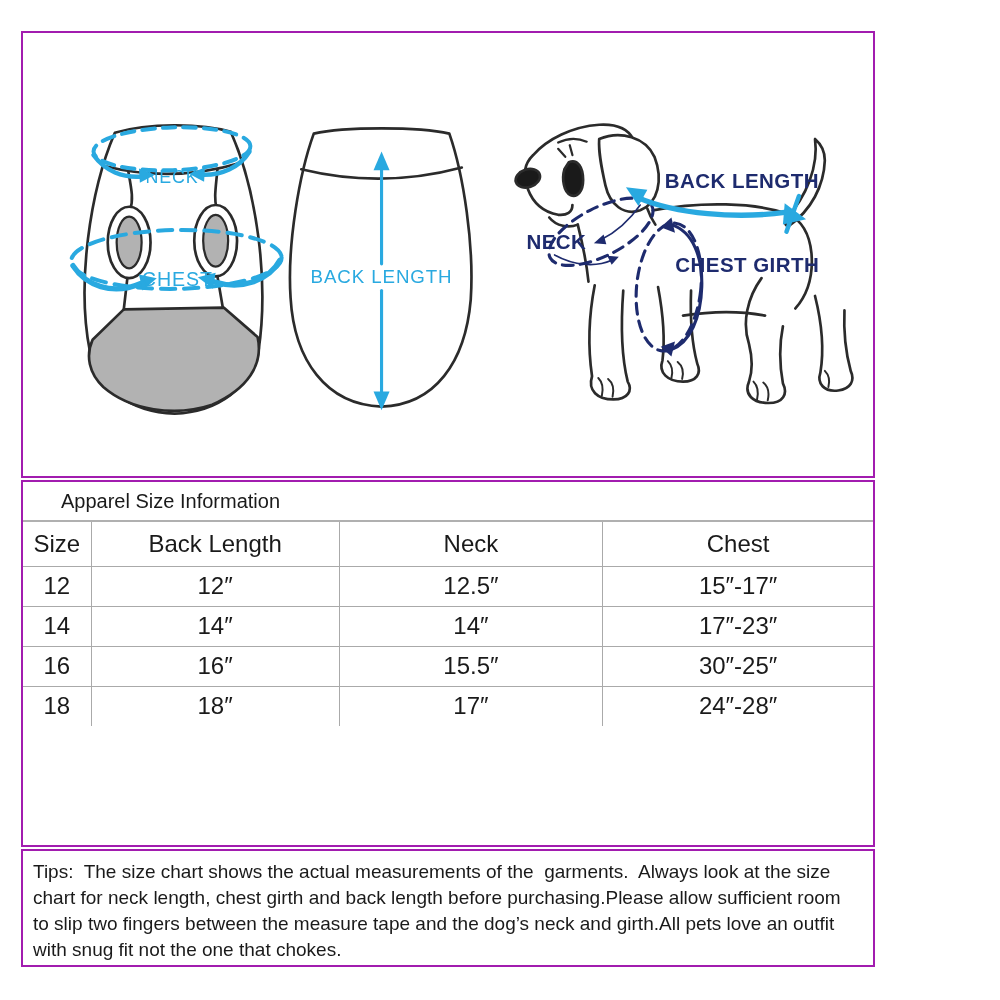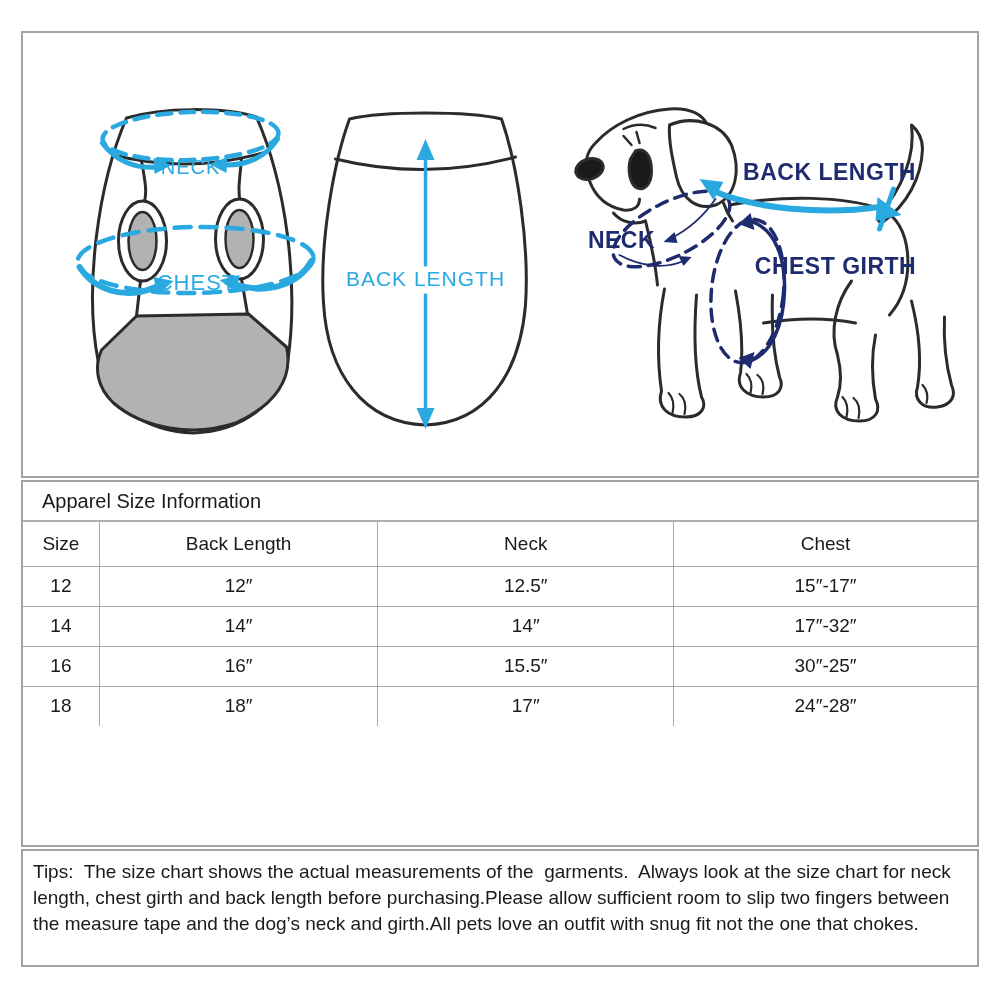--- a/index.html
+++ b/index.html
@@ -1,34 +1,34 @@
 <!DOCTYPE html>
 <html><head>
 <meta charset="utf-8">
 <style>
   * { box-sizing: border-box; margin: 0; padding: 0; }
   html, body { width: 1000px; height: 1000px; background: #ffffff;
     font-family: "Liberation Sans", sans-serif; color: #1a1a1a; }
   .page { position: relative; width: 1000px; height: 1000px; background: #fff; }
 
-  .box { position: absolute; left: 21px; width: 958px; border: 2px solid #a3a3a3; background: #fff; }
+  .box { position: absolute; left: 21px; width: 854px; border: 2px solid #a21caf; background: #fff; }
 
   .diagram-box { top: 31px; height: 447px; }
   .diagram-box svg { display: block; width: 100%; height: 100%; }
 
   .table-box { top: 480px; height: 367px; }
-  .table-title { height: 40px; line-height: 38px; padding-left: 19px; font-size: 20px;
+  .table-title { height: 40px; line-height: 38px; padding-left: 38px; font-size: 20px;
     border-bottom: 2px solid #b0b0b0; }
   table.size-table { width: 100%; border-collapse: collapse; table-layout: fixed; }
   .size-table col.c1 { width: 8%; }
   .size-table col.c2 { width: 29.2%; }
   .size-table col.c3 { width: 31%; }
   .size-table col.c4 { width: 31.8%; }
   .size-table th, .size-table td { border: 1px solid #aaaaaa; text-align: center;
-    font-weight: 400; font-size: 19px; }
+    font-weight: 400; font-size: 24px; }
   .size-table th { height: 44px; border-top: none; }
   .size-table td { height: 40px; }
   .size-table th:first-child, .size-table td:first-child { border-left: none; }
   .size-table th:last-child, .size-table td:last-child { border-right: none; }
   .size-table tbody tr:last-child td { border-bottom: none; }
 
   .tips-box { top: 849px; height: 118px; padding: 8px 12px 12px 10px;
     font-size: 19px; line-height: 26px; }
   .tips-text { white-space: pre-wrap; }
 
@@ -177,21 +177,21 @@
         <tr>
           <td>12</td>
           <td>12″</td>
           <td>12.5″</td>
           <td>15″-17″</td>
         </tr>
         <tr>
           <td>14</td>
           <td>14″</td>
           <td>14″</td>
-          <td>17″-32″</td>
+          <td>17″-23″</td>
         </tr>
         <tr>
           <td>16</td>
           <td>16″</td>
           <td>15.5″</td>
           <td>30″-25″</td>
         </tr>
         <tr>
           <td>18</td>
           <td>18″</td>

